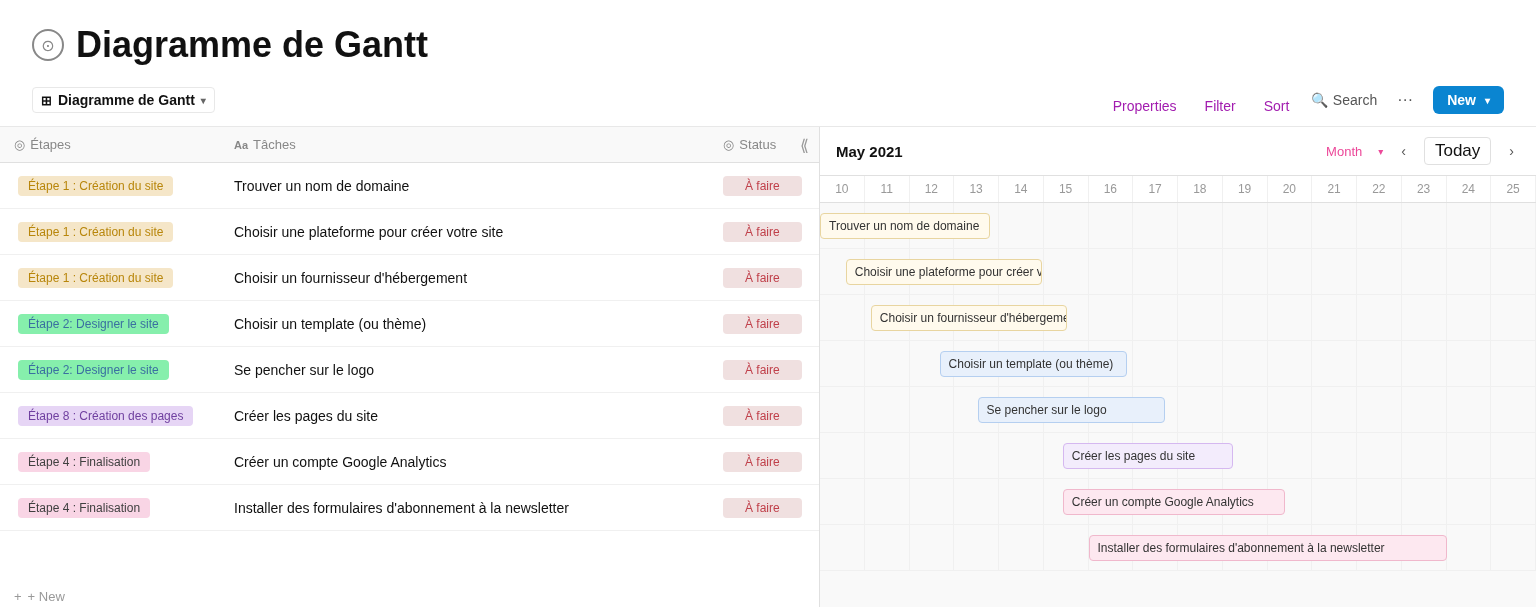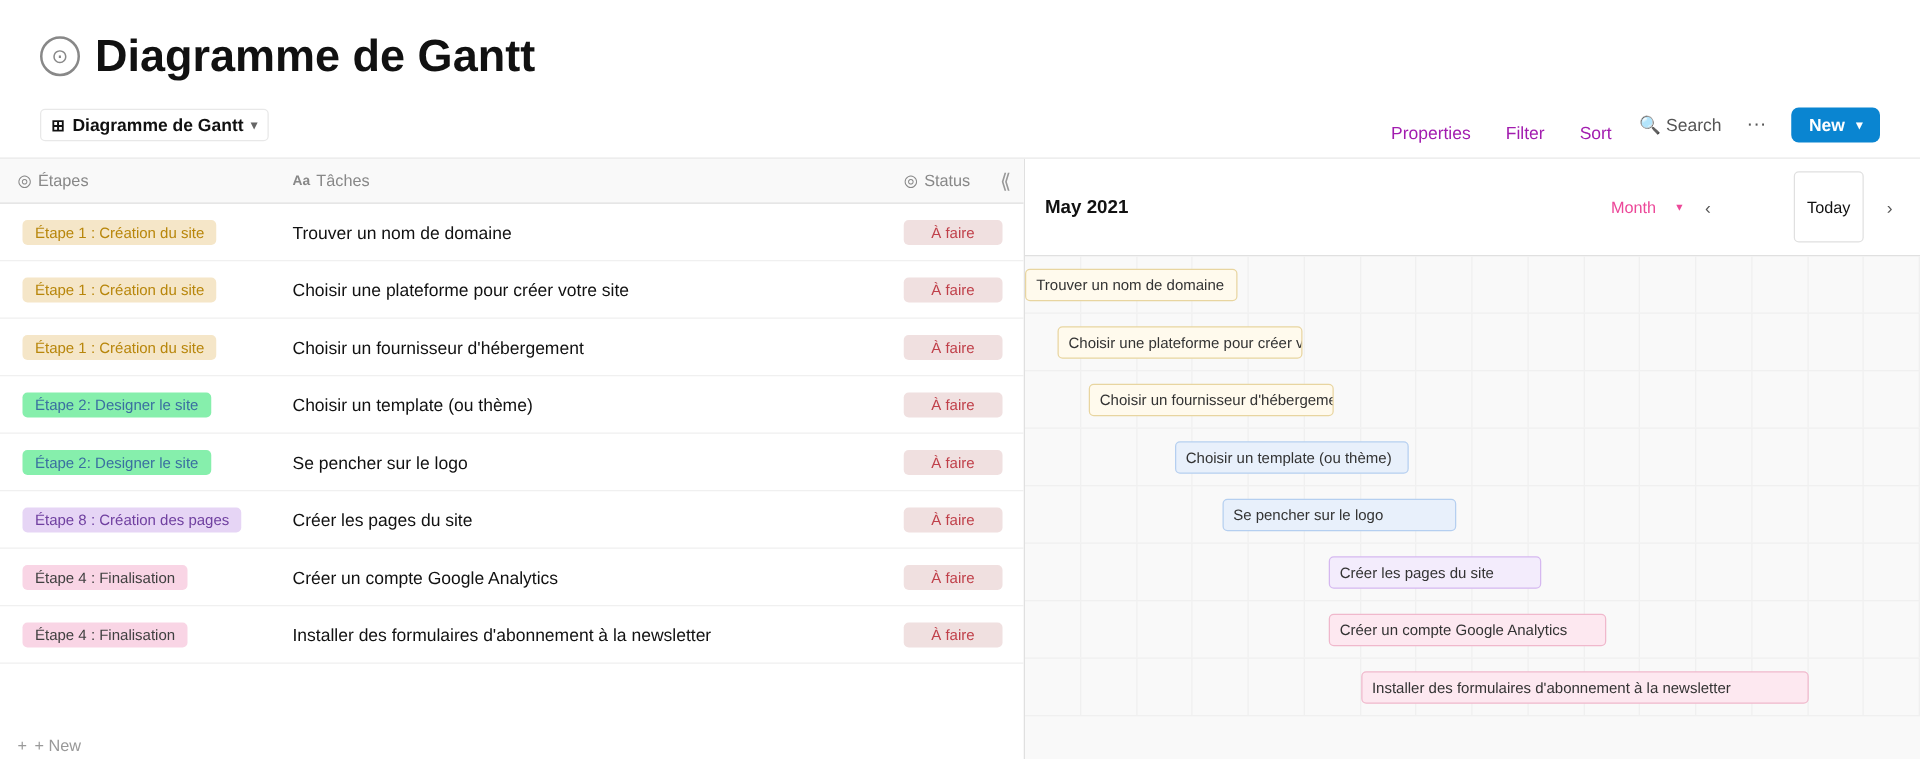--- a/index.html
+++ b/index.html
@@ -59,21 +59,21 @@
 
     
     .right-panel { flex: 1; overflow: hidden; display: flex; flex-direction: column; background: #f9f9f9; }
 
     .gantt-header-top { display: flex; align-items: center; padding: 10px 16px; border-bottom: 1px solid #e0e0e0; background: #fff; gap: 12px; }
     .gantt-month-title { font-size: 15px; font-weight: 700; color: #111; }
     .gantt-header-spacer { flex: 1; }
     .month-selector { display: flex; align-items: center; gap: 16px; cursor: pointer; font-size: 13px; color: #ec4899; }
     .month-selector .chevron { font-size: 10px; }
     .nav-btn { background: none; border: none; cursor: pointer; font-size: 14px; color: #555; padding: 2px 6px; }
-    .today-btn { background: none; border: 1px solid #e0e0e0; border-radius: 4px; padding: 20px 10px; font-size: 13px; cursor: pointer; font-weight: 500; color: #111; margin-left: 48px; }
+    .today-btn { background: none; border: 1px solid #e0e0e0; border-radius: 4px; padding: 3px 10px; font-size: 17px; cursor: pointer; font-weight: 500; color: #111; }
 
     .gantt-days-header { display: flex; align-items: center; border-bottom: 1px solid #e0e0e0; background: #fff; overflow: hidden; }
     .gantt-day { flex: 1; text-align: center; font-size: 12px; color: #999; padding: 6px 0; border-right: 1px solid #f0f0f0; min-width: 28px; }
 
     .gantt-body { flex: 1; overflow: hidden; position: relative; }
     .gantt-row { display: flex; align-items: center; min-height: 46px; border-bottom: 1px solid #f0f0f0; position: relative; padding: 0 8px; }
 
     
     .gantt-bar { position: absolute; height: 26px; border-radius: 4px; display: flex; align-items: center; padding: 0 8px; font-size: 12px; white-space: nowrap; overflow: hidden; text-overflow: ellipsis; border: 1px solid transparent; }
     .bar-bg { background: #fff; border: 1px solid #e0e0e0; color: #333; }
@@ -224,20 +224,38 @@
         <div class="gantt-header-spacer"></div>
         <div class="month-selector">
           <span>Month</span>
           <span class="chevron">▾</span>
         </div>
         <button class="nav-btn">‹</button>
         <button class="today-btn">Today</button>
         <button class="nav-btn">›</button>
       </div>
 
+      <div class="gantt-days-header" id="gantt-days-header">
+          <div class="gantt-day">10</div>
+          <div class="gantt-day">11</div>
+          <div class="gantt-day">12</div>
+          <div class="gantt-day">13</div>
+          <div class="gantt-day">14</div>
+          <div class="gantt-day">15</div>
+          <div class="gantt-day">16</div>
+          <div class="gantt-day">17</div>
+          <div class="gantt-day">18</div>
+          <div class="gantt-day">19</div>
+          <div class="gantt-day">20</div>
+          <div class="gantt-day">21</div>
+          <div class="gantt-day">22</div>
+          <div class="gantt-day">23</div>
+          <div class="gantt-day">24</div>
+          <div class="gantt-day">25</div>
+        </div>
 
       <div class="gantt-body" id="gantt-body">
           <div class="gantt-row">
     <div class="gantt-grid">
               <div class="gantt-grid-col"></div>
               <div class="gantt-grid-col"></div>
               <div class="gantt-grid-col"></div>
               <div class="gantt-grid-col"></div>
               <div class="gantt-grid-col"></div>
               <div class="gantt-grid-col"></div>

